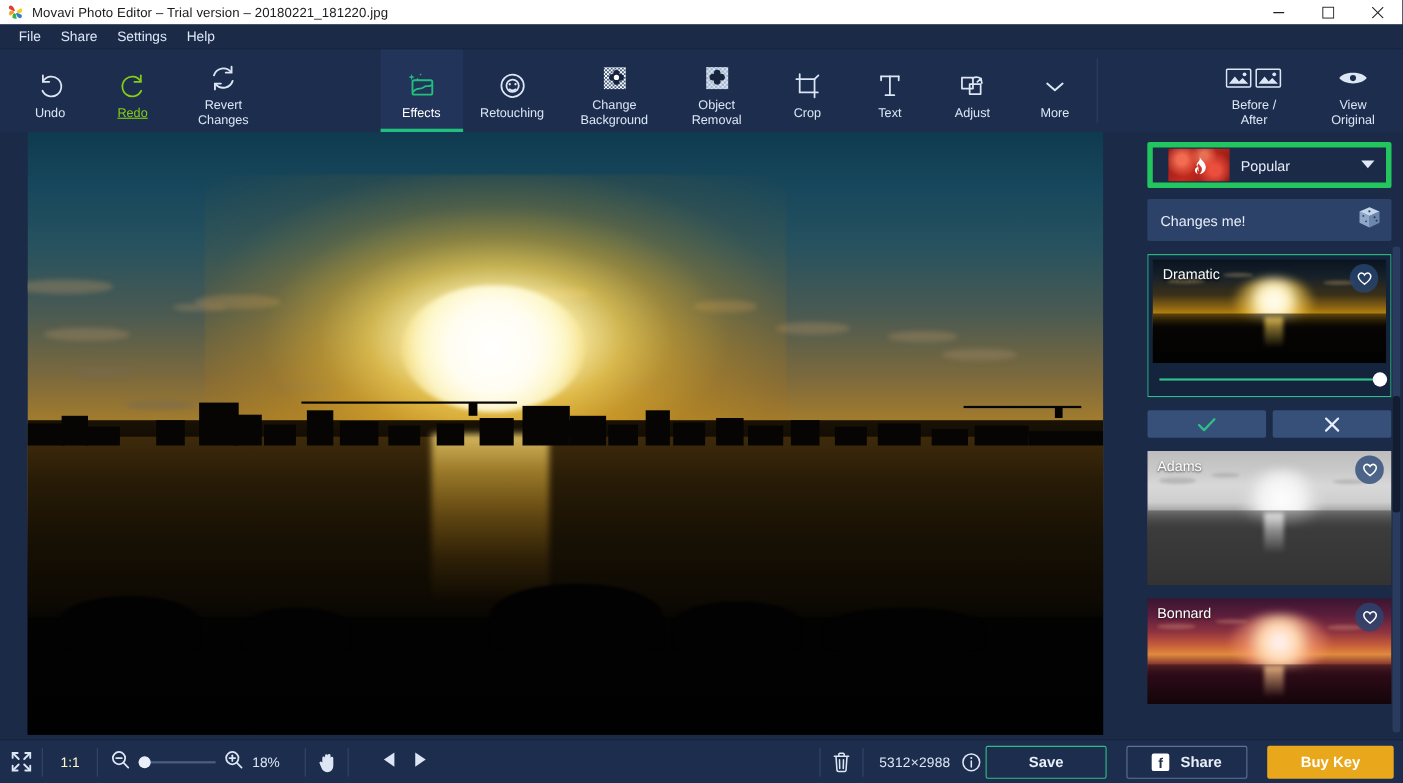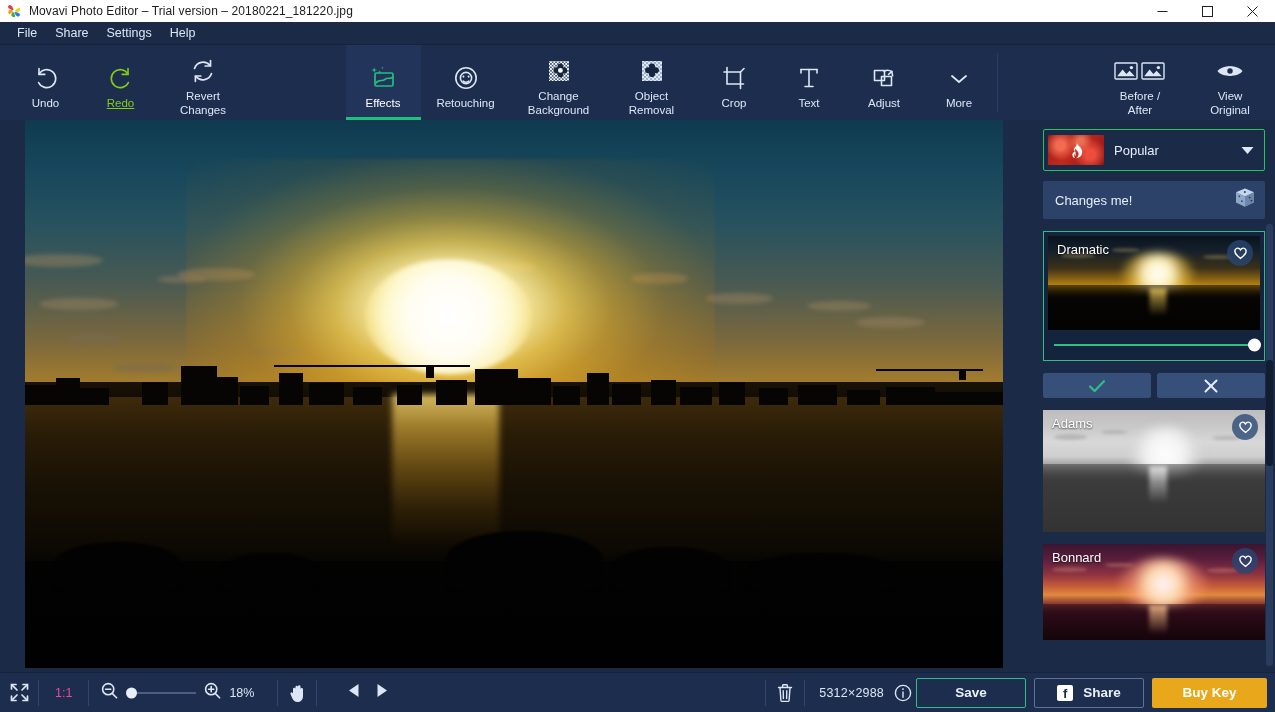--- a/index.html
+++ b/index.html
@@ -211,25 +211,26 @@
   
   .sidebar {
     width: 240px; min-width: 240px;
     background: #1b2a47;
     display: flex; flex-direction: column;
     position: relative;
     padding: 9px 10px 0 8px;
     overflow: hidden;
   }
   .catselect {
-    height: 42px; border: 1px solid #22c55e;
+    height: 42px; border: 5px solid #22c55e;
     border-radius: 2px;
     display: flex; align-items: center;
     margin-bottom: 10px;
     flex: none;
+    padding-left: 10px;
   }
   .catthumb {
     width: 56px; height: 30px; margin-left: 4px; margin-right: 10px;
     flex: none;
     border-radius: 1px;
     background:
       radial-gradient(circle at 22% 34%, rgba(255,120,90,0.85) 0 9%, rgba(255,120,90,0) 32%),
       radial-gradient(circle at 76% 66%, rgba(255,90,70,0.8) 0 10%, rgba(255,90,70,0) 36%),
       radial-gradient(circle at 58% 22%, rgba(255,160,120,0.6) 0 8%, rgba(255,160,120,0) 30%),
       linear-gradient(130deg, #8e1717 0%, #c32a1e 45%, #7e1212 100%);
@@ -357,35 +358,35 @@
 
   
   .bottombar {
     height: 40px; min-height: 40px;
     background: #1d2d4d;
     display: flex; align-items: center;
     border-top: 1px solid #16233c;
     position: relative;
   }
   .bsep { width: 1px; height: 26px; background: #32466c; }
-  .ratio { font-size: 12.5px; color: #ec4899; padding: 0 16px; }
+  .ratio { font-size: 12.5px; color: #fef9c3; padding: 0 16px; }
   .zoombox { display: flex; align-items: center; gap: 8px; padding: 0 12px; }
   .ztrack {
     position: relative; width: 70px; height: 2px; background: #4a5f82;
   }
   .zknob {
     position: absolute; left: 0px; top: 50%;
     width: 11px; height: 11px; border-radius: 50%;
     background: #e9eff8; transform: translateY(-50%);
   }
   .zpct { font-size: 12.5px; color: #dce6f5; min-width: 36px; }
   .iconbtn { width: 38px; height: 40px; display: flex; align-items: center; justify-content: center; }
   .navbtns { display: flex; align-items: center; gap: 14px; padding-left: 30px; }
   .dims { font-size: 12.5px; color: #dce6f5; padding: 0 6px 0 14px; letter-spacing: .2px; }
-  .actions { display: flex; align-items: center; gap: 8px; margin-left: auto; padding-right: 8px; }
+  .actions { display: flex; align-items: center; gap: 18px; margin-left: auto; padding-right: 8px; }
   .btn {
     height: 30px; border-radius: 2px;
     display: flex; align-items: center; justify-content: center;
     font-size: 13.5px; font-weight: bold;
   }
   .btn-save { width: 110px; border: 1px solid #2fbf86; color: #e8eff9; background: transparent; }
   .btn-share { width: 110px; border: 1px solid #5e7298; color: #e8eff9; background: transparent; gap: 10px; }
   .btn-buy { width: 115px; background: #e9a81b; color: #ffffff; }
   .fbicon {
     width: 16px; height: 16px; background: #ffffff; border-radius: 2px;

